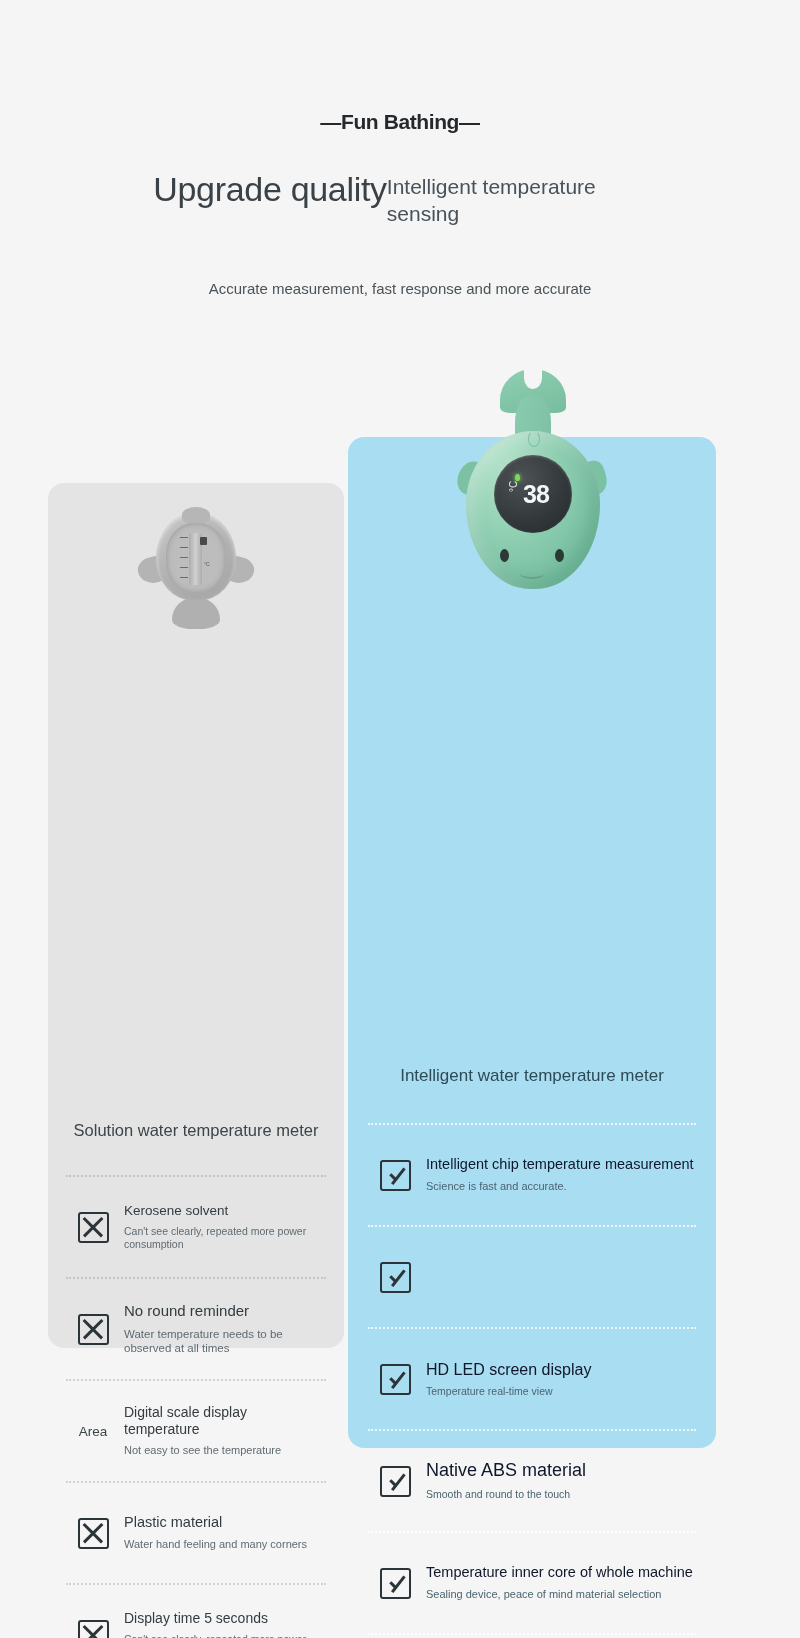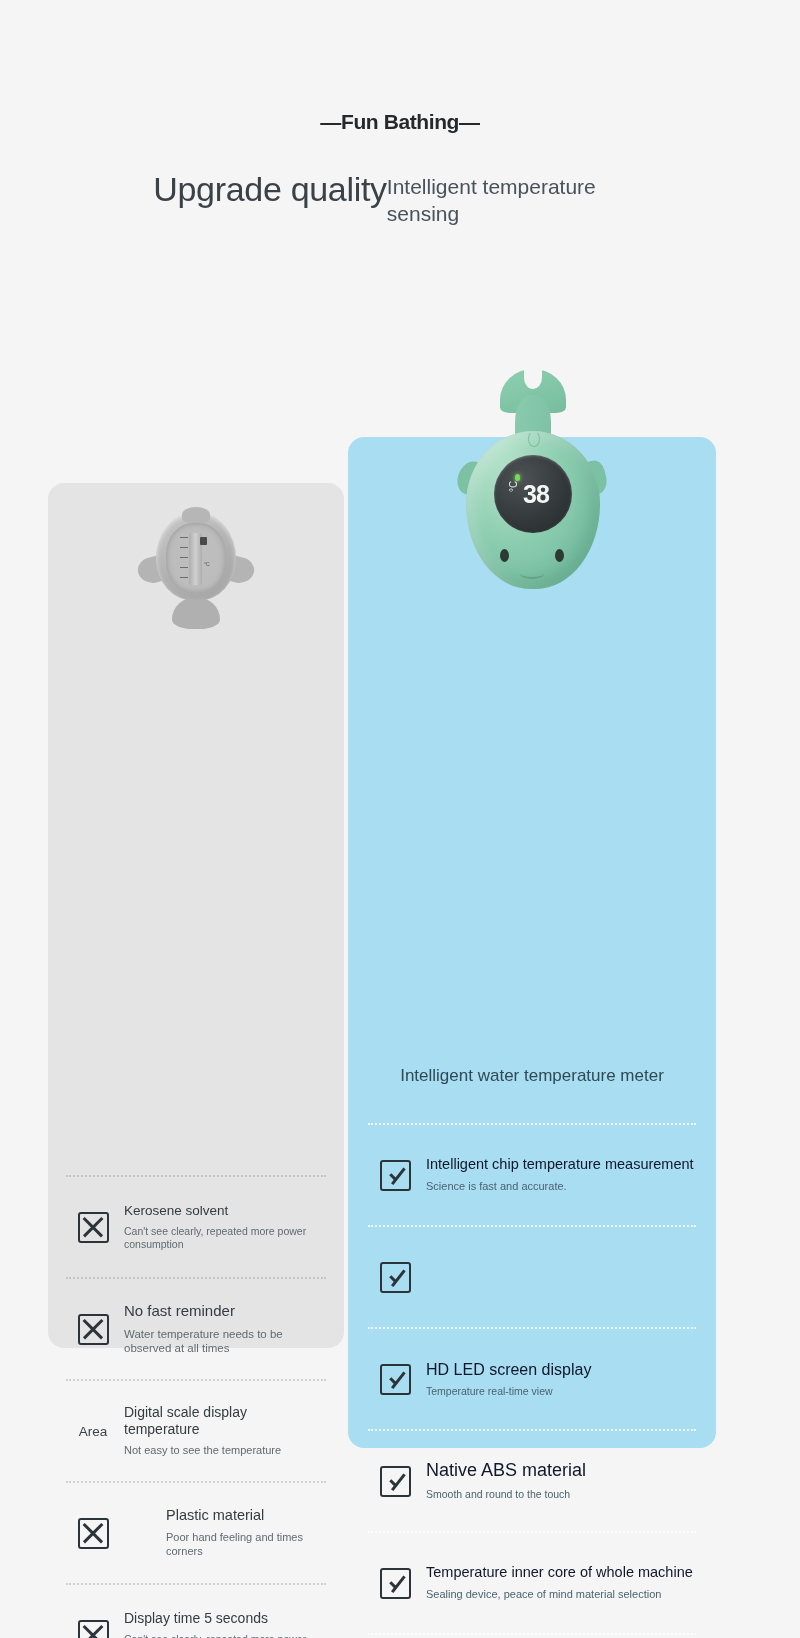--- a/index.html
+++ b/index.html
@@ -412,20 +412,21 @@
 </style>
 </head>
 <body>
 
 <div class="header">
   <div class="eyebrow">—Fun Bathing—</div>
   <div class="headline-row">
     <div class="headline-main">Upgrade quality</div>
     <div class="headline-sub">Intelligent temperature sensing</div>
   </div>
+  <div class="tagline">Accurate measurement, fast response and more accurate</div>
 </div>
 
 <div class="card card-left">
   <div class="product-figure fig-left">
     <div class="fish-gray">
       <div class="fin-l"></div>
       <div class="fin-r"></div>
       <div class="tail"></div>
       <div class="body"></div>
       <div class="inner"></div>
@@ -433,20 +434,21 @@
       <div class="scale"></div>
       <div class="tick" style="top:32px"></div>
       <div class="tick" style="top:42px"></div>
       <div class="tick" style="top:52px"></div>
       <div class="tick" style="top:62px"></div>
       <div class="tick" style="top:72px"></div>
       <div class="mark"></div>
       <div class="scale-label">°C</div>
     </div>
   </div>
+  <div class="card-title">Solution water temperature meter</div>
   <div class="list">
       <div class="divider"></div>
       <div class="feat" style="height: 100px;">
         <div class="feat-icon">
           <div class="box-icon">
             <span class="s1"></span>
             <span class="s2"></span>
           </div>
         </div>
         <div class="feat-text">
@@ -456,45 +458,45 @@
       </div>
       <div class="divider"></div>
       <div class="feat" style="height: 100px;">
         <div class="feat-icon">
           <div class="box-icon">
             <span class="s1"></span>
             <span class="s2"></span>
           </div>
         </div>
         <div class="feat-text">
-          <div class="feat-title" style="font-size: 15px;">No fast reminder</div>
+          <div class="feat-title" style="font-size: 15px;">No round reminder</div>
           <div class="feat-desc" style="font-size: 11.5px;">Water temperature needs to be observed at all times</div>
         </div>
       </div>
       <div class="divider"></div>
       <div class="feat" style="height: 100px;">
         <div class="feat-icon">
           <span class="area-word">Area</span>
         </div>
         <div class="feat-text">
           <div class="feat-title" style="font-size: 14px;">Digital scale display temperature</div>
           <div class="feat-desc" style="font-size: 11px;">Not easy to see the temperature</div>
         </div>
       </div>
       <div class="divider"></div>
-      <div class="feat" style="height: 100px; gap: 42px;">
+      <div class="feat" style="height: 100px;">
         <div class="feat-icon">
           <div class="box-icon">
             <span class="s1"></span>
             <span class="s2"></span>
           </div>
         </div>
         <div class="feat-text">
           <div class="feat-title" style="font-size: 14.5px;">Plastic material</div>
-          <div class="feat-desc" style="font-size: 11px;">Poor hand feeling and times corners</div>
+          <div class="feat-desc" style="font-size: 11px;">Water hand feeling and many corners</div>
         </div>
       </div>
       <div class="divider"></div>
       <div class="feat" style="height: 100px;">
         <div class="feat-icon">
           <div class="box-icon">
             <span class="s1"></span>
             <span class="s2"></span>
           </div>
         </div>

